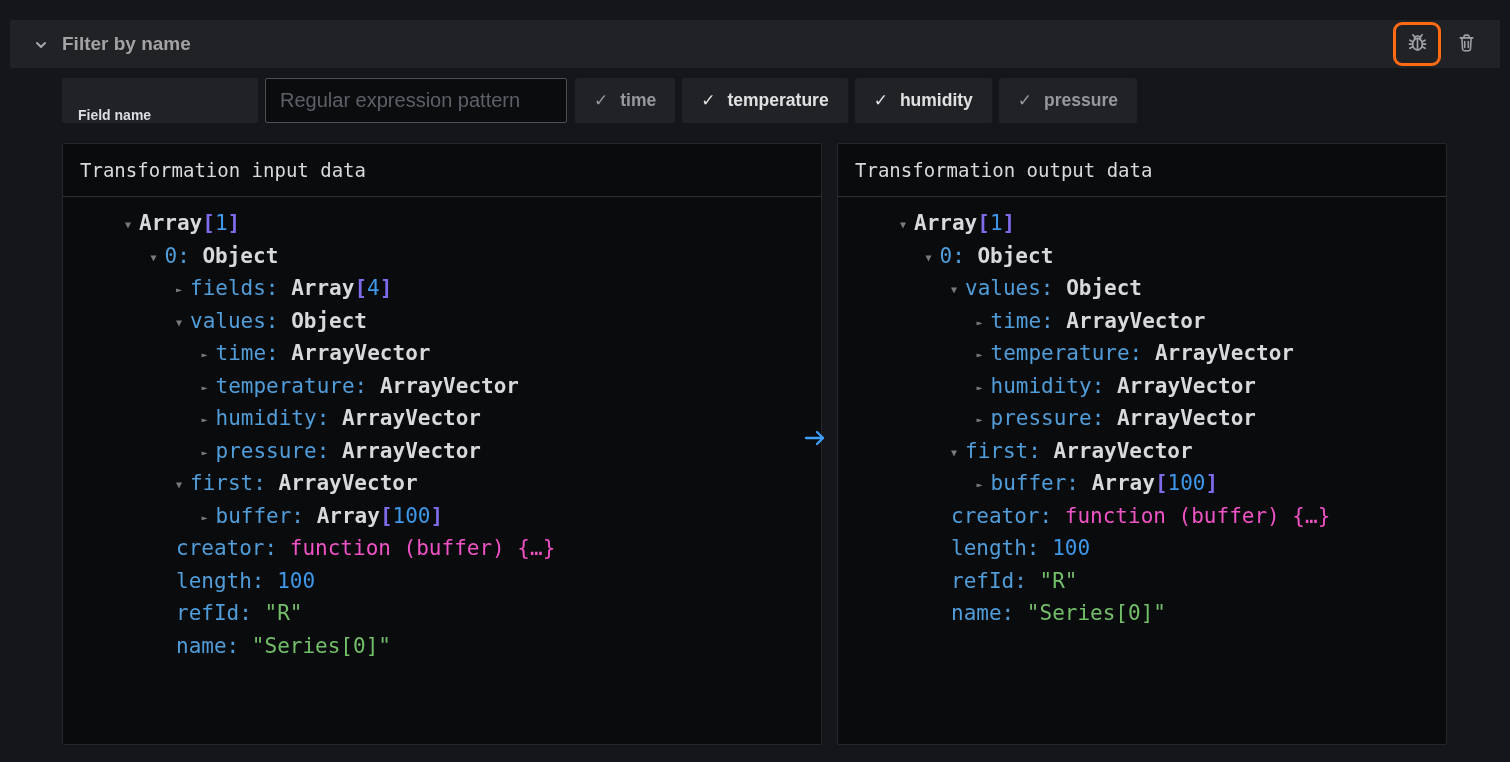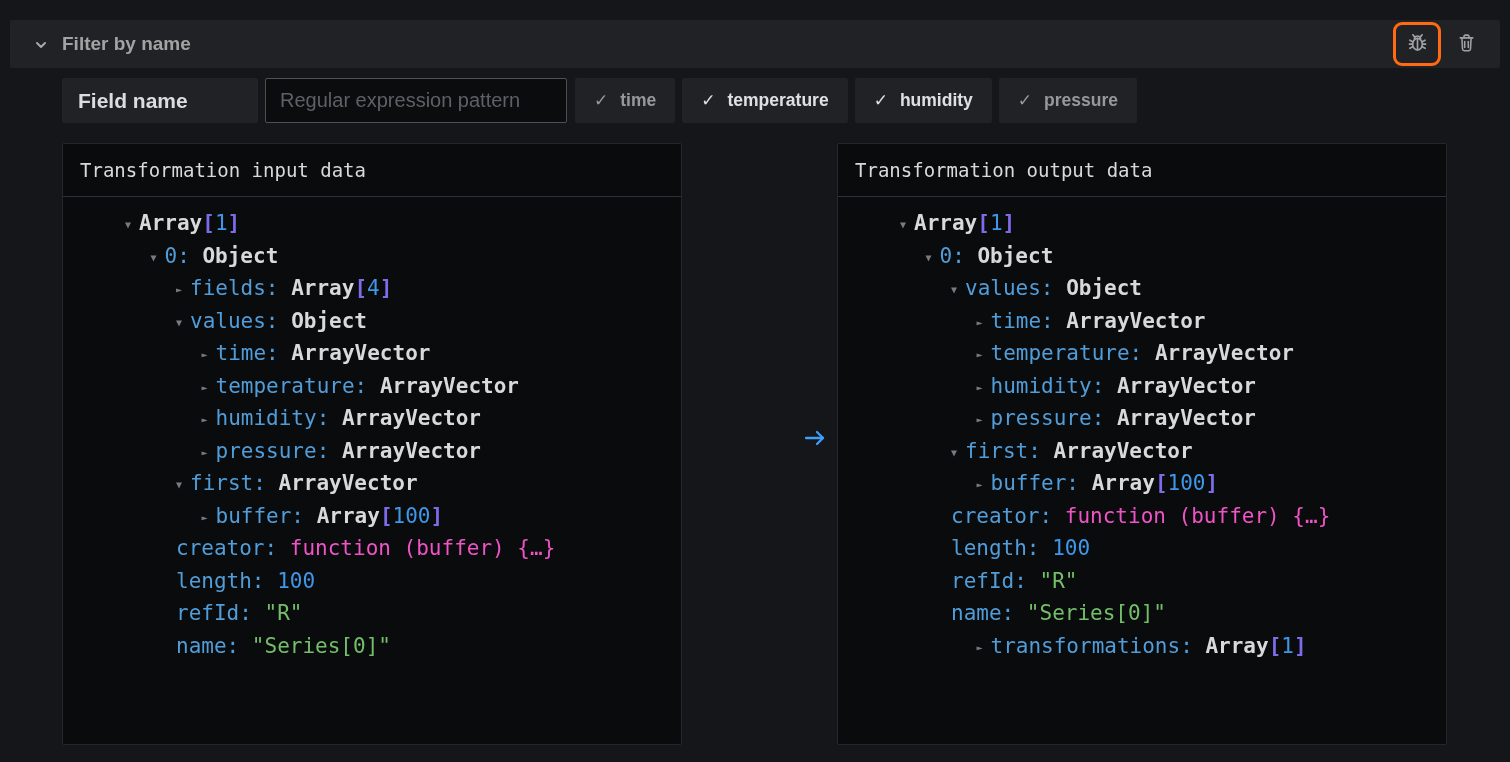--- a/index.html
+++ b/index.html
@@ -31,22 +31,22 @@
   .trash-btn {
     position:absolute; left:1436px; top:2px; width:40px; height:44px;
     border:none; background:transparent;
     display:flex; align-items:center; justify-content:center; cursor:pointer;
   }
   .icon { color:#9da0a5; }
   
   .field-label {
     position:absolute; left:62px; top:78px; width:196px; height:45px;
     background:#202226; border-radius:2px;
-    display:flex; align-items:center; padding-left:16px;
-    color:#dcdde0; font-weight:700; font-size:21px;
+    display:flex; align-items:flex-end; padding-left:16px;
+    color:#dcdde0; font-weight:700; font-size:14px;
   }
   .regex-input {
     position:absolute; left:265px; top:78px; width:302px; height:45px;
     background:#0b0c0e; border:1px solid #4c5057; border-radius:2px;
     color:#d8d9da; font-size:20px; padding:0 14px;
     font-family:"Liberation Sans", sans-serif;
   }
   .regex-input::placeholder { color:#5c6067; }
   .chips { position:absolute; left:575px; top:78px; display:flex; gap:7px; }
   .chip {
@@ -58,21 +58,21 @@
   }
   .chip .check { font-size:17px; font-weight:400; }
   .chip.dim { color:#95989d; }
   
   .panel {
     position:absolute; top:143px; height:602px;
     background:#0a0b0d; border:1px solid #25272c; border-radius:2px;
     font-family:"DejaVu Sans Mono", monospace;
     overflow:hidden;
   }
-  .panel-left  { left:62px;  width:620px; }
+  .panel-left  { left:62px;  width:760px; }
   .panel-right { left:837px; width:610px; }
   .panel-header {
     height:53px; display:flex; align-items:center; padding:0 17px;
     border-bottom:1px solid #2e3136; color:#d8d9da; font-size:19px;
   }
   .panel-body { padding:10px 0 0 18px; }
   .json-row { height:32.5px; line-height:32.5px; font-size:21px; white-space:nowrap;margin-left:44px; }
   .toggler {
     display:inline-block; width:14px; color:#787b80; font-size:10px;
     vertical-align:2px; cursor:pointer;
@@ -191,15 +191,14 @@
       <div class="json-row" style="padding-left: 76.5px;"><span class="toggler">►</span><span class="k">time: </span><span class="ctor">ArrayVector</span></div>
       <div class="json-row" style="padding-left: 76.5px;"><span class="toggler">►</span><span class="k">temperature: </span><span class="ctor">ArrayVector</span></div>
       <div class="json-row" style="padding-left: 76.5px;"><span class="toggler">►</span><span class="k">humidity: </span><span class="ctor">ArrayVector</span></div>
       <div class="json-row" style="padding-left: 76.5px;"><span class="toggler">►</span><span class="k">pressure: </span><span class="ctor">ArrayVector</span></div>
       <div class="json-row" style="padding-left: 51px;"><span class="toggler">▼</span><span class="k">first: </span><span class="ctor">ArrayVector</span></div>
       <div class="json-row" style="padding-left: 76.5px;"><span class="toggler">►</span><span class="k">buffer: </span><span class="ctor">Array</span><span class="brk">[</span><span class="num">100</span><span class="brk">]</span></div>
       <div class="json-row" style="padding-left: 51px;"><span class="k">creator: </span><span class="func">function (buffer) {…}</span></div>
       <div class="json-row" style="padding-left: 51px;"><span class="k">length: </span><span class="num">100</span></div>
       <div class="json-row" style="padding-left: 51px;"><span class="k">refId: </span><span class="str">"R"</span></div>
       <div class="json-row" style="padding-left: 51px;"><span class="k">name: </span><span class="str">"Series[0]"</span></div>
-      <div class="json-row" style="padding-left: 76.5px;"><span class="toggler">►</span><span class="k">transformations: </span><span class="ctor">Array</span><span class="brk">[</span><span class="num">1</span><span class="brk">]</span></div>
     </div>
 </div>
 
 </body></html>

